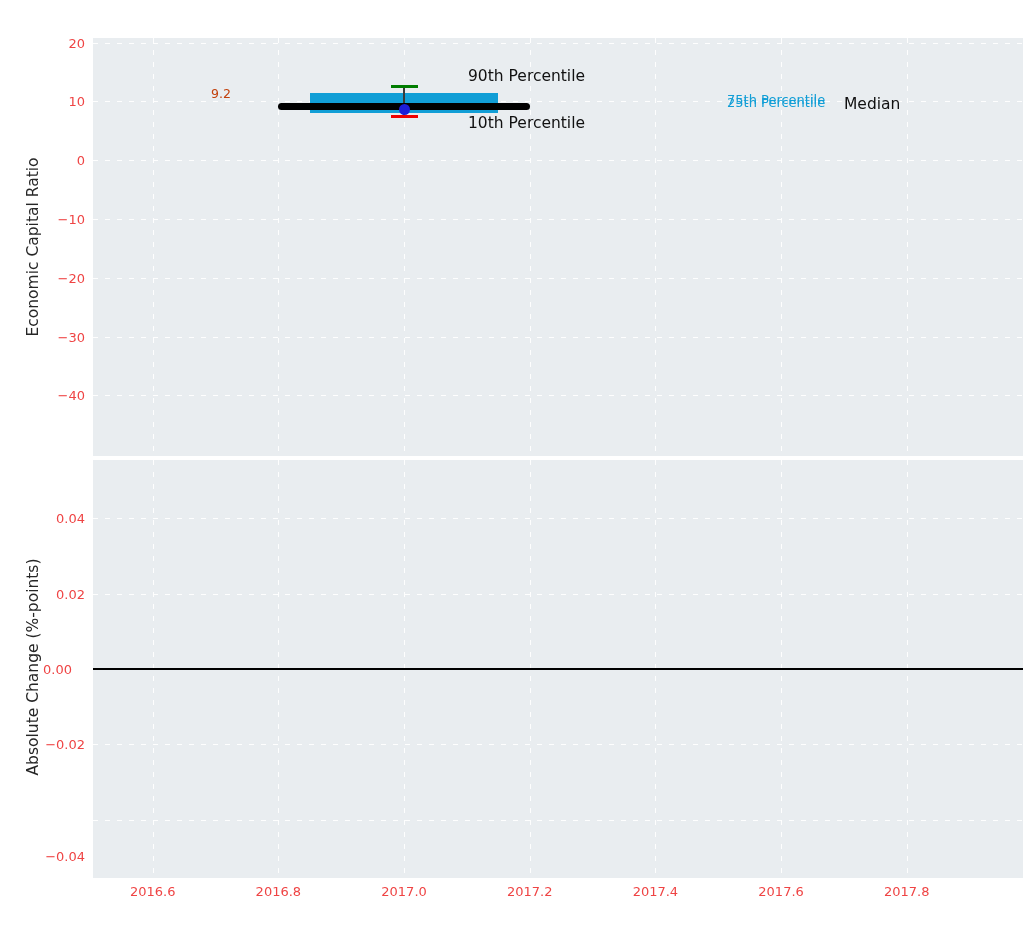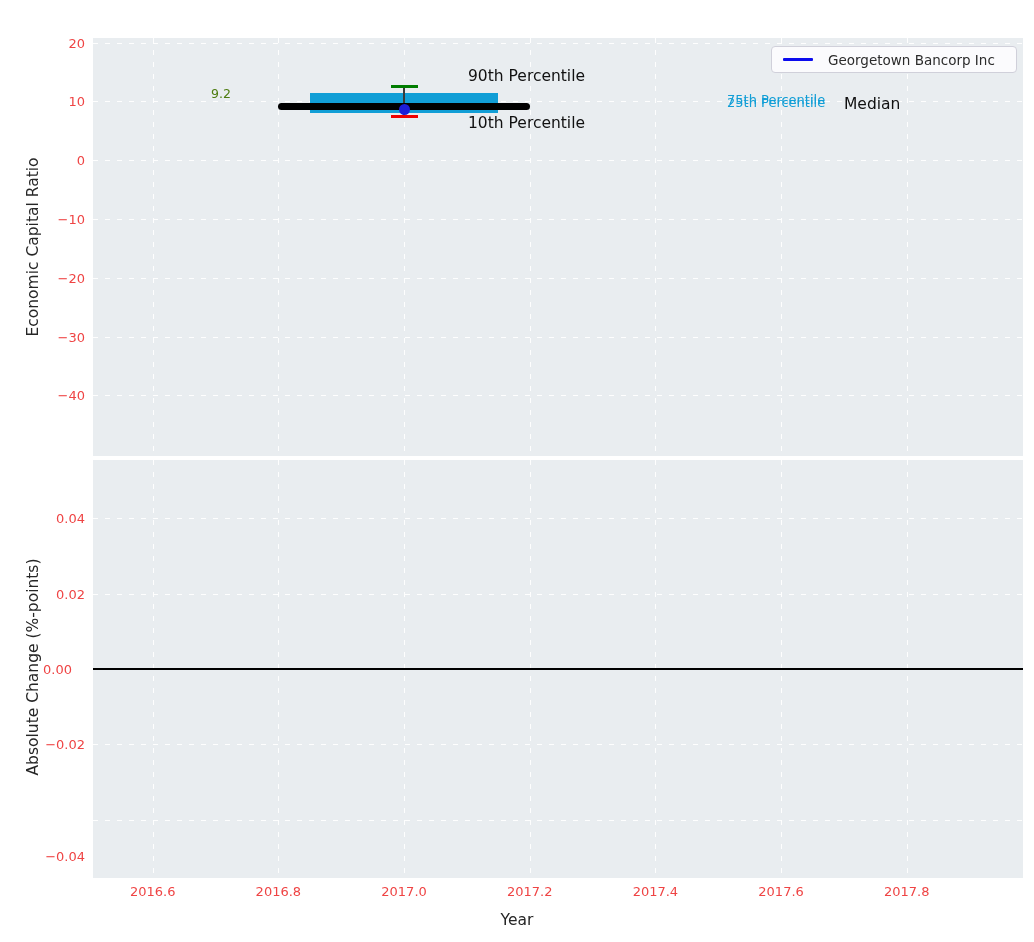--- a/index.html
+++ b/index.html
@@ -23,21 +23,21 @@
   #ylabel-top{left:33px;top:247px;transform:translate(-50%,-50%) rotate(-90deg);}
   #ylabel-bottom{left:33px;top:667px;transform:translate(-50%,-50%) rotate(-90deg);}
   #xlabel{left:0;width:1034px;top:911px;text-align:center;}
   .annotation{position:absolute;color:#111111;font-size:15.5px;white-space:nowrap;}
   #annotation-90th{left:468px;top:67px;}
   #annotation-10th{left:468px;top:114px;}
   #annotation-median{left:844px;top:95px;}
   .annotation-cyan{position:absolute;font-size:13px;white-space:nowrap;color:#119ed6;}
   #annotation-75th{left:727px;top:92px;}
   #annotation-25th{left:727px;top:95px;}
-  #median-value-label{left:211px;top:86px;font-size:12.5px;color:#4d7c0f;}
+  #median-value-label{left:211px;top:86px;font-size:12.5px;color:#c2410c;}
   #legend-box{position:absolute;left:771px;top:46px;width:246px;height:27px;
     background:#fbfbfd;border:1px solid #d0d0da;border-radius:4px;
     display:flex;align-items:center;padding:0 0 0 11px;box-sizing:border-box;}
   #legend-line{width:30px;height:3px;border-radius:1px;}
   #legend-label{margin-left:15px;font-size:13.5px;color:#2b2b2b;white-space:nowrap;}
   .shape{position:absolute;}
 </style>
 </head>
 <body>
 
@@ -67,35 +67,30 @@
       <div class="gridline-v" style="left: 562.399px; top: 0px; height: 418px;"></div>
       <div class="gridline-v" style="left: 688.074px; top: 0px; height: 418px;"></div>
       <div class="gridline-v" style="left: 813.75px; top: 0px; height: 418px;"></div>
       <div class="gridline-h" style="left: 0px; width: 930px; top: 58.3694px;"></div>
       <div class="gridline-h" style="left: 0px; width: 930px; top: 133.685px;"></div>
       <div class="gridline-h" style="left: 0px; width: 930px; top: 209px;"></div>
       <div class="gridline-h" style="left: 0px; width: 930px; top: 284.315px;"></div>
       <div class="gridline-h" style="left: 0px; width: 930px; top: 359.631px;"></div>
     </div>
 
-  <div id="legend-box">
-    <div id="legend-line" style="background: rgb(11, 11, 238);"></div>
-    <div id="legend-label">Georgetown Bancorp Inc</div>
-  </div>
 
   <div id="annotation-90th" class="annotation">90th Percentile</div>
   <div id="annotation-10th" class="annotation">10th Percentile</div>
   <div id="annotation-median" class="annotation">Median</div>
   <div id="annotation-75th" class="annotation-cyan">75th Percentile</div>
   <div id="annotation-25th" class="annotation-cyan">25th Percentile</div>
   <div id="median-value-label" class="annotation">9.2</div>
 
   <div id="ylabel-top" class="axis-label">Economic Capital Ratio</div>
   <div id="ylabel-bottom" class="axis-label">Absolute Change (%-points)</div>
-  <div id="xlabel" class="axis-label">Year</div>
 <div class="tick-label xtick" style="left: 152.696px;">2016.6</div>
     <div class="tick-label xtick" style="left: 278.372px;">2016.8</div>
     <div class="tick-label xtick" style="left: 404.047px;">2017.0</div>
     <div class="tick-label xtick" style="left: 529.723px;">2017.2</div>
     <div class="tick-label xtick" style="left: 655.399px;">2017.4</div>
     <div class="tick-label xtick" style="left: 781.074px;">2017.6</div>
     <div class="tick-label xtick" style="left: 906.75px;">2017.8</div>
     <div class="tick-label ytick" style="left: 25px; top: 42.7032px;">20</div>
     <div class="tick-label ytick" style="left: 25px; top: 101.494px;">10</div>
     <div class="tick-label ytick" style="left: 25px; top: 160.284px;">0</div>

